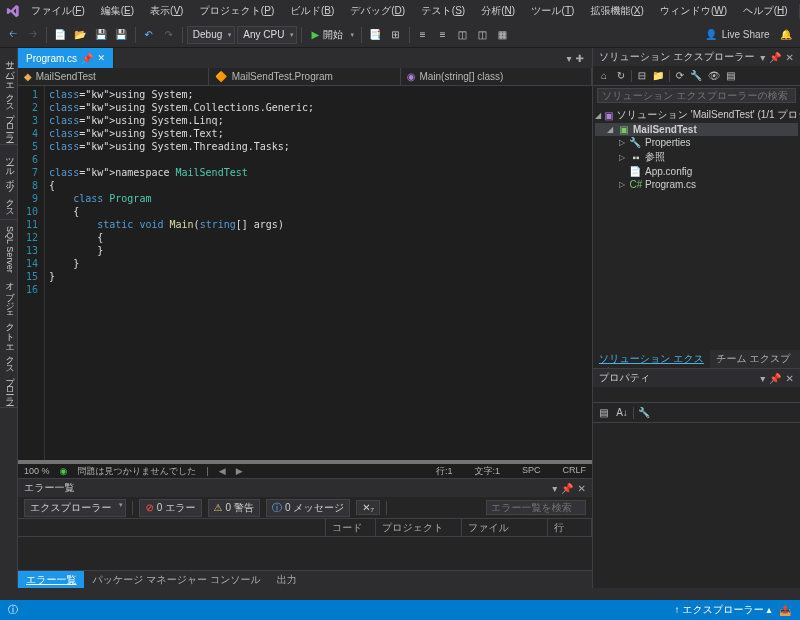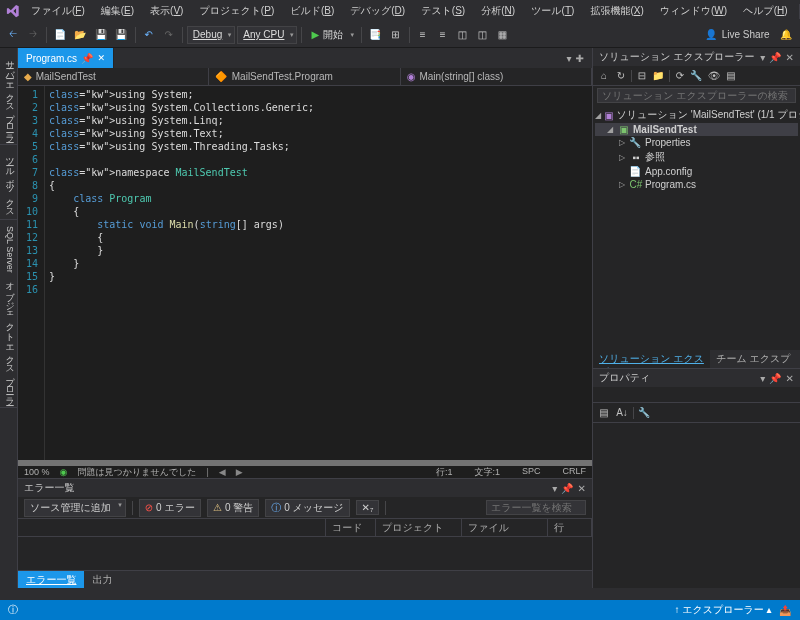--- a/index.html
+++ b/index.html
@@ -46,21 +46,21 @@
   .tb-btn {
     min-width: 18px; height: 20px;
     display: flex; align-items: center; justify-content: center;
     padding: 0 3px; color: #c8c8c8;
   }
   .tb-sep { width: 1px; height: 16px; background: #464649; margin: 0 2px; }
   .tb-drop {
     background: #333337; border: 1px solid #434346;
     height: 18px; padding: 0 12px 0 5px; font-size: 10px;
     display: flex; align-items: center; position: relative;
-    min-width: 48px; color: #ddd; text-decoration: underline;
+    min-width: 48px; color: #ddd;
   }
   .tb-drop::after { content: "▾"; position: absolute; right: 3px; font-size: 7px; color: #999; }
   .start-btn {
     display: flex; align-items: center; gap: 4px;
     color: #4ec94e; padding: 0 14px 0 5px; position: relative;
   }
   .start-btn::after { content: "▾"; position: absolute; right:3px; font-size:7px; color:#999; }
   .liveshare { margin-left: auto; padding: 0 6px; font-size: 10px; color: #ccc; display:flex; align-items:center; gap:4px;}
 
   .main-area {
@@ -126,21 +126,21 @@
     padding: 2px 4px;
     white-space: pre; line-height: 13px;
     color: #dcdcdc;
   }
   .kw { color: #569cd6; }
   .cls { color: #4ec9b0; }
   .mth { color: #dcdcaa; }
 
   .editor-status {
     height: 18px; background: #1e1e1e;
-    border-top: 6px solid #737373;
+    border-top: 4px solid #737373;
     display: flex; align-items: center;
     font-size: 9px; color: #b0b0b0; padding: 0 6px; gap: 10px;
   }
   .editor-status .right { margin-left:auto; display:flex; gap:22px;}
 
   .error-panel {
     height: 110px; background: #252526;
     border-top: 1px solid #3f3f46;
     display: flex; flex-direction: column;
   }
@@ -377,21 +377,21 @@
     <div class="error-panel">
       <div class="panel-title">
         <span>エラー一覧</span>
         <div class="tools">
           <span>▾</span>
           <span>📌</span>
           <span>✕</span>
         </div>
       </div>
       <div class="err-toolbar">
-        <div class="err-drop">ソース管理に追加</div>
+        <div class="err-drop">エクスプローラー</div>
         <div class="err-sep"></div>
         <div class="err-pill">
             <span class="ico-err">⊘</span>
             <span class="cnt">0 エラー</span>
           </div>
         <div class="err-pill">
             <span class="ico-warn">⚠</span>
             <span class="cnt">0 警告</span>
           </div>
         <div class="err-pill">
@@ -407,20 +407,21 @@
       <div class="err-header">
         <div style="width:26px"></div>
         <div style="width:50px">コード</div>
         <div style="width:86px">プロジェクト</div>
         <div style="width:86px">ファイル</div>
         <div style="width:44px">行</div>
       </div>
       <div class="err-body"></div>
       <div class="bottom-tabs">
         <div class="btab active">エラー一覧</div>
+        <div class="btab">パッケージ マネージャー コンソール</div>
         <div class="btab">出力</div>
       </div>
     </div>
   </div>
 
   <div class="right-panel">
     <div class="rp-title">
       <span>ソリューション エクスプローラー</span>
       <div class="tools">
         <span>▾</span>

